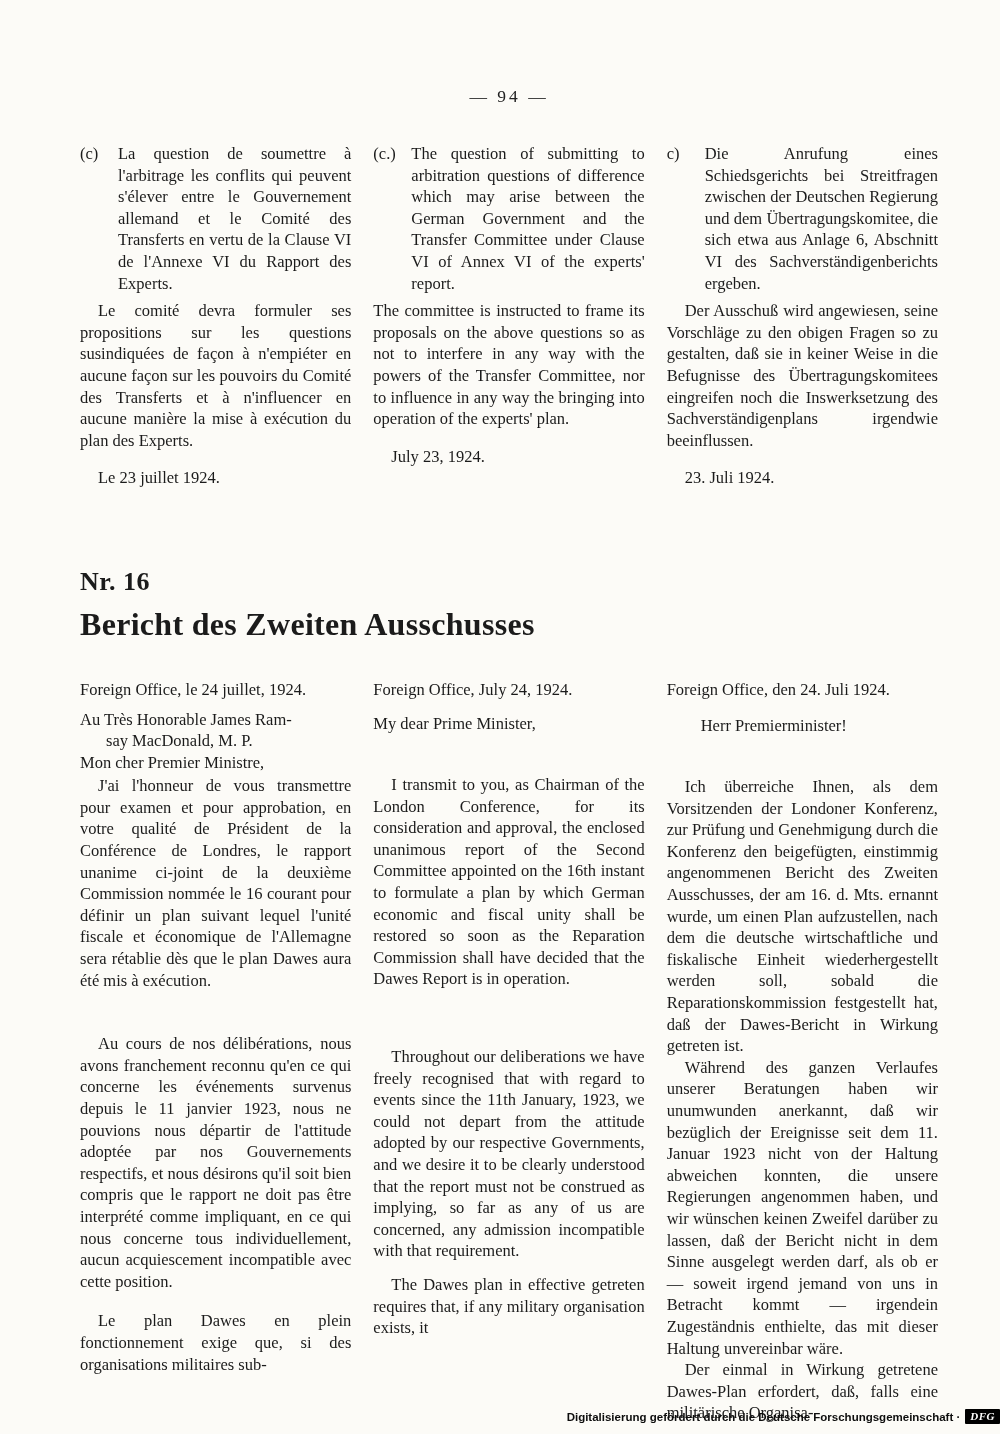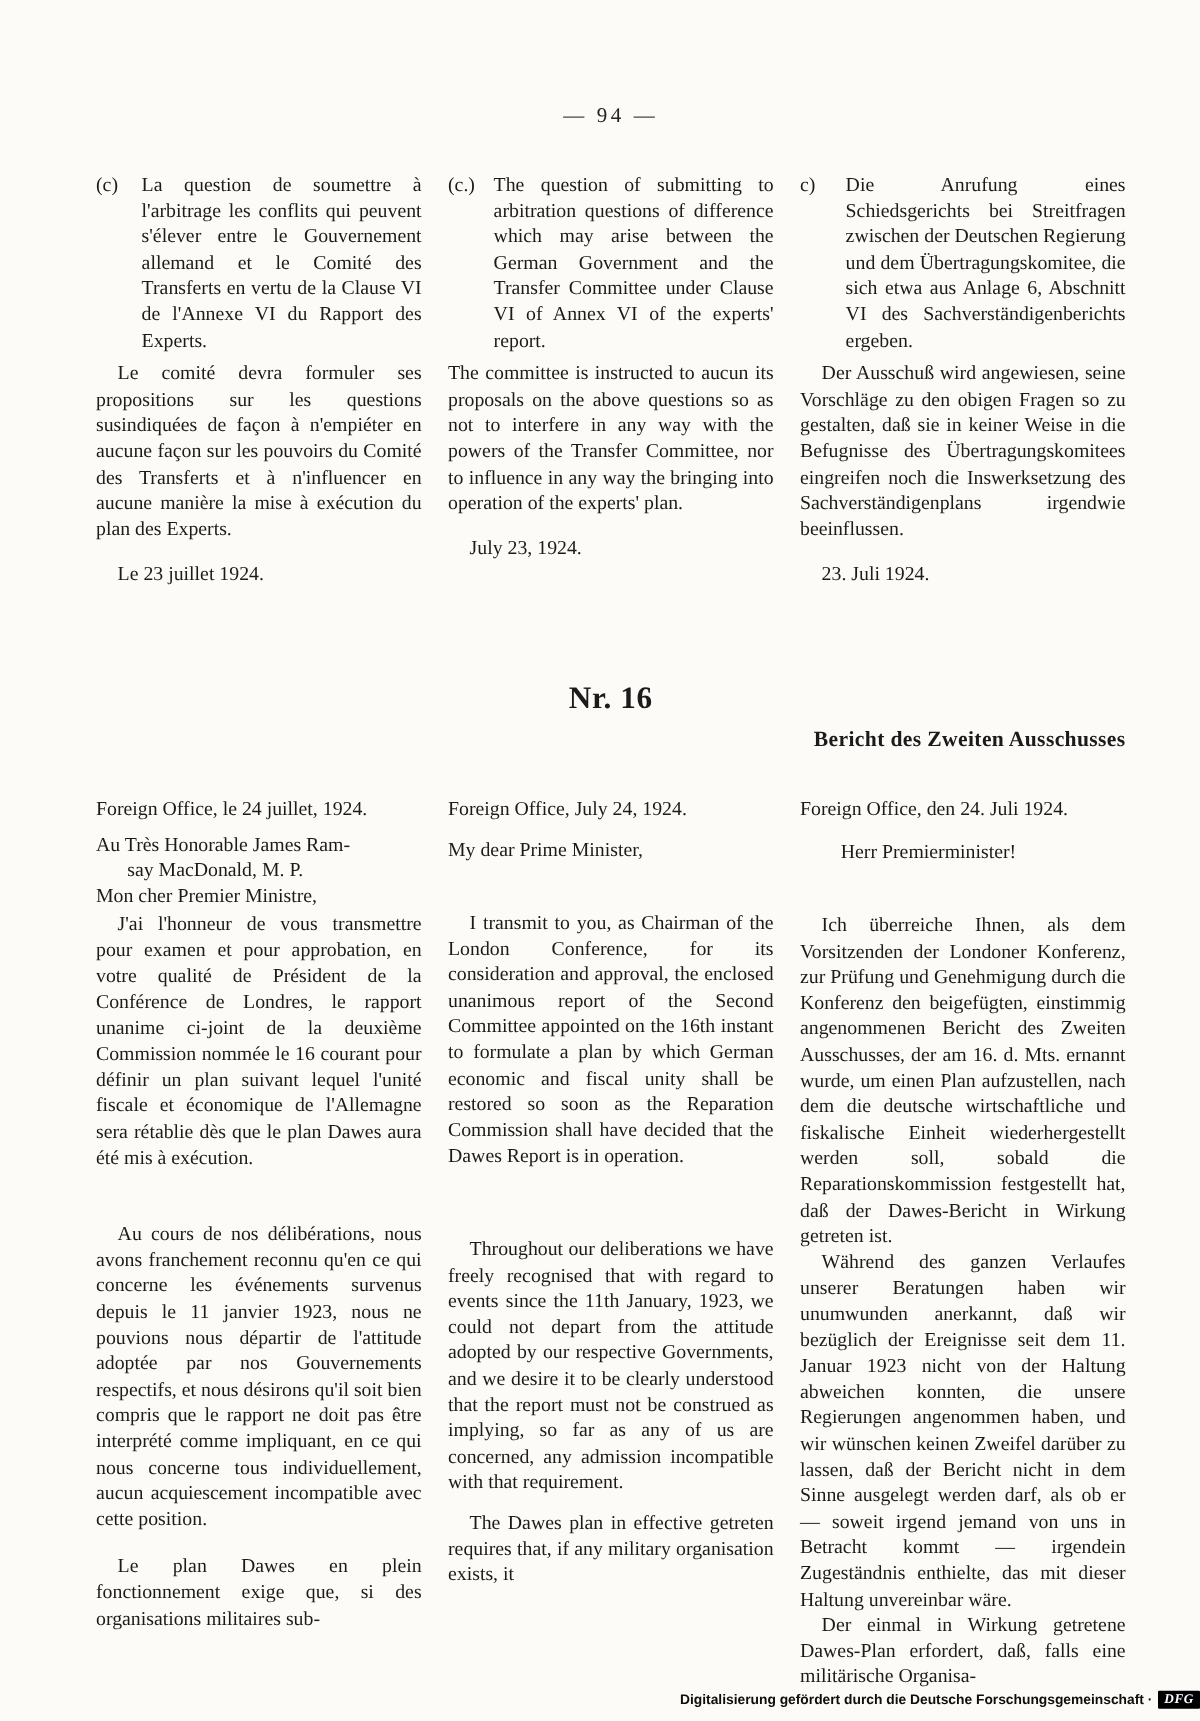--- a/index.html
+++ b/index.html
@@ -18,22 +18,22 @@
   .col { flex:1 1 0; text-align:justify; font-size:16.5px; line-height:21.6px; }
 
   .hang { display:flex; }
   .hang .lbl { flex:0 0 38px; }
   .hang .txt { flex:1 1 auto; text-align:justify; }
 
   p.ind  { text-indent:18px; }
   p.date { text-indent:18px; margin-top:16px; }
   .p2 { margin-top:6px; }
 
-  .heading-nr    { text-align:center; font-size:26px;  font-weight:bold; margin-top:78px; letter-spacing:0.5px; }
-  .heading-title { text-align:right; font-size:18px; font-weight:bold; margin-top:9px; letter-spacing:0.3px; }
+  .heading-nr    { font-size:26px;  font-weight:bold; margin-top:78px; letter-spacing:0.5px; }
+  .heading-title { text-align:left; font-size:32px; font-weight:bold; margin-top:9px; letter-spacing:0.3px; }
 
   .cols2 { }
   .addr2 { padding-left:26px; }
 
   .col-fr .dateline { margin-bottom:8px; }
   .col-en .dateline { margin-bottom:12px; }
   .col-de .dateline { margin-bottom:14px; }
   .col-fr .salut { margin-bottom:2px; }
   .col-en .salut { margin-bottom:40px; }
   .col-de .salut { margin-bottom:40px; text-indent:34px; }
@@ -71,21 +71,21 @@
           <span class="txt">La question de soumettre à l'arbitrage les conflits qui peuvent s'élever entre le Gouvernement allemand et le Comité des Transferts en vertu de la Clause VI de l'Annexe VI du Rapport des Experts.</span>
         </div>
         <p class="ind p2">Le comité devra formuler ses propositions sur les questions susindiquées de façon à n'empiéter en aucune façon sur les pouvoirs du Comité des Transferts et à n'influencer en aucune manière la mise à exécution du plan des Experts.</p>
         <p class="date">Le 23 juillet 1924.</p>
       </div>
       <div class="col col-en">
         <div class="hang">
           <span class="lbl">(c.)</span>
           <span class="txt">The question of submitting to arbitration questions of difference which may arise between the German Government and the Transfer Committee under Clause VI of Annex VI of the experts' report.</span>
         </div>
-        <p class="p2">The committee is instructed to aucun its proposals on the above questions so as not to interfere in any way with the powers of the Transfer Committee, nor to influence in any way the bringing into operation of the experts' plan.</p>
+        <p class="p2">The committee is instructed to frame its proposals on the above questions so as not to interfere in any way with the powers of the Transfer Committee, nor to influence in any way the bringing into operation of the experts' plan.</p>
         <p class="date">July 23, 1924.</p>
       </div>
       <div class="col col-de">
         <div class="hang">
           <span class="lbl">c)</span>
           <span class="txt">Die Anrufung eines Schiedsgerichts bei Streitfragen zwischen der Deutschen Regierung und dem Übertragungskomitee, die sich etwa aus Anlage 6, Abschnitt VI des Sachverständigenberichts ergeben.</span>
         </div>
         <p class="ind p2">Der Ausschuß wird angewiesen, seine Vorschläge zu den obigen Fragen so zu gestalten, daß sie in keiner Weise in die Befugnisse des Übertragungskomitees eingreifen noch die Inswerksetzung des Sachverständigenplans irgendwie beeinflussen.</p>
         <p class="date">23. Juli 1924.</p>
       </div>

